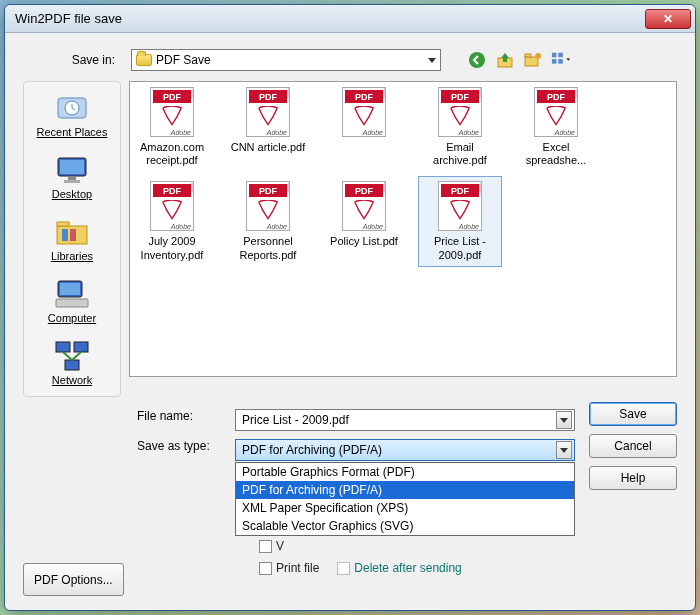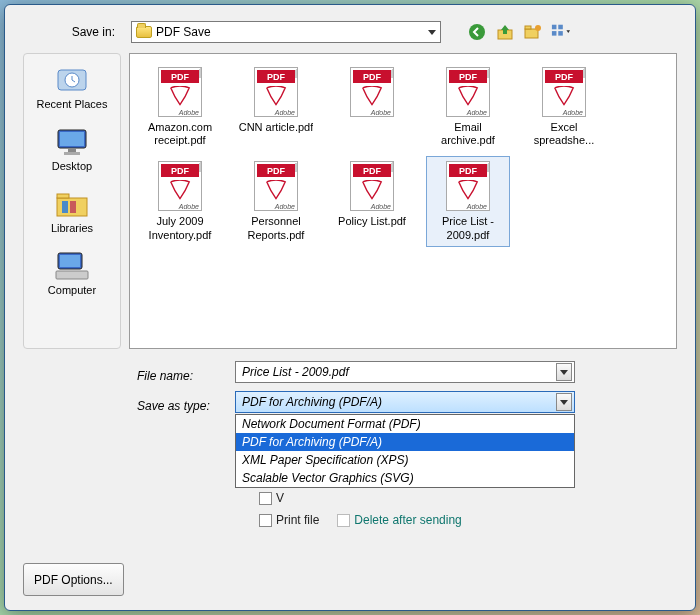--- a/index.html
+++ b/index.html
@@ -12,35 +12,35 @@
 .top-row { display: flex; align-items: center; gap: 8px; margin-bottom: 10px; }
 .top-label { width: 100px; text-align: right; padding-right: 8px; }
 .savein-combo { flex: 1; height: 22px; border: 1px solid #7a7a7a; background: #fff; display: flex; align-items: center; padding: 0 4px; gap: 4px; cursor: pointer; max-width: 310px; }
 .savein-combo .dd-arrow { margin-left: auto; }
 .folder-icon { width: 16px; height: 12px; background: linear-gradient(#ffe680, #e8c040); border: 1px solid #c0a020; border-radius: 2px; position: relative; }
 .folder-icon::before { content:""; position:absolute; top:-4px; left:0; width:7px; height:4px; background:#f0d060; border:1px solid #c0a020; border-bottom:none; border-radius:2px 2px 0 0;}
 .top-icons { display: flex; gap: 8px; margin-left: 18px; align-items: center; }
 .nav-ico { width: 20px; height: 20px; display: flex; align-items:center; justify-content:center; cursor:pointer; font-size:16px; }
 .main-row { display: flex; gap: 8px; }
 .places { width: 98px; display: flex; flex-direction: column; gap: 8px; border:1px solid #d0d0d0; border-radius:4px; padding:6px 2px; background:#f4f4f4;}
-.place-item { display: flex; flex-direction: column; align-items: center; gap: 2px; padding: 4px 2px; cursor: pointer; text-align:center;}
+.place-item { display: flex; flex-direction: column; align-items: center; gap: 2px; padding: 4px 2px; cursor: pointer; text-align:center;text-decoration:underline;}
 .place-ico { width: 36px; height: 32px; display:flex; align-items:center; justify-content:center;}
 .place-label { font-size: 11px; text-align: center; }
-.file-area { flex: 1; background: #fff; border: 1px solid #9a9a9a; height: 296px; padding: 8px; overflow: hidden; }
+.file-area { flex: 1; background: #fff; border: 1px solid #9a9a9a; height: 296px; padding: 0; overflow: hidden; }
 .file-grid { display: flex; flex-wrap: wrap; gap: 4px 12px; }
 .file-item { width: 84px; display: flex; flex-direction: column; align-items: center; text-align: center; cursor: pointer; padding: 4px 2px; border: 1px solid transparent; }
 .file-item.selected { background: #e8f0fa; border: 1px solid #7aa7d8; }
 .pdf-icon { width: 44px; height: 50px; position: relative; background: #fff; border: 1px solid #aaa; margin-bottom: 4px; }
 .pdf-icon::before { content:""; position:absolute; top:0; right:0; width:10px; height:10px; background:linear-gradient(135deg,#fff 50%,#ccc 50%);}
 .pdf-band { position:absolute; top:2px; left:2px; right:2px; height:13px; background:#c8102e; color:#fff; font-size:9px; font-weight:bold; display:flex; align-items:center; justify-content:center;}
 .pdf-glyph { position:absolute; top:18px; left:8px; right:8px; bottom:12px; }
 .pdf-adobe { position:absolute; bottom:0; right:2px; font-size:7px; color:#555; font-style:italic;}
 .file-label { font-size: 11px; line-height: 1.2; max-height: 2.4em; overflow: hidden; word-break: break-word;}
 .bottom-area { margin-top: 12px; position:relative;}
-.form-row { display: flex; align-items: flex-end; margin-bottom: 8px; font-style: italic; }
+.form-row { display: flex; align-items: flex-start; margin-bottom: 8px; }
 .form-label { width: 106px; padding-left: 8px; }
 .form-combo { flex: 1; max-width: 340px; height: 22px; border: 1px solid #7a7a7a; background: #fff; display: flex; align-items: center; padding: 0 6px; cursor: pointer; position:relative;}
 .form-combo.open { background: linear-gradient(#dff0ff,#bde0ff); border-color:#2a6ab8;}
 .dd-arrow { width: 0; height: 0; border-left: 4px solid transparent; border-right: 4px solid transparent; border-top: 5px solid #333; margin-left: auto;}
 .dd-arrow.btn { border:1px solid #888; width:16px; height:18px; display:flex; align-items:center; justify-content:center; background:linear-gradient(#fafafa,#ddd); margin-left:auto; margin-right:-4px;}
 .dd-arrow.btn::after { content:""; width:0; height:0; border-left:4px solid transparent; border-right:4px solid transparent; border-top:5px solid #333;}
 .btn-col { position:absolute; right:18px; top:397px; width:88px; display:flex; flex-direction:column; gap:8px;}
 .win-btn { height: 24px; border: 1px solid #888; border-radius: 3px; background: linear-gradient(#fdfdfd,#e4e4e4); display:flex; align-items:center; justify-content:center; cursor:pointer;}
 .win-btn.default { border-color: #2a6ab8; box-shadow: 0 0 0 1px #6aa8e8 inset; }
 .pdf-options { position:absolute; left:18px; bottom:14px; }
@@ -50,20 +50,26 @@
 .chk-label { display:flex; align-items:center; color:#222; }
 .chk-label.dim { color:#0f766e; }
 .dropdown-list { position:absolute; top:22px; left:-1px; right:-1px; background:#fff; border:1px solid #666; z-index:20; }
 .dd-item { padding:2px 6px; cursor:pointer; }
 .dd-item.sel { background:#1a6ad8; color:#fff; }
 </style>
 </head>
 <body>
 
 <div class="window">
+  <div class="titlebar">
+    <span class="titlebar-text">Win2PDF file save</span>
+    <div class="close-btn">
+      <span>✕</span>
+    </div>
+  </div>
 
   <div class="body-area">
 
     <div class="top-row">
       <span class="top-label">Save in:</span>
       <div class="savein-combo">
         <span class="folder-icon"></span>
         <span>PDF Save</span>
         <span class="dd-arrow"></span>
       </div>
@@ -136,20 +142,31 @@
         <div class="place-item">
           <span class="place-ico">
               <svg width="36" height="32">
                 <rect x="4" y="3" width="24" height="16" rx="2" fill="#3a6ac8" stroke="#222"></rect>
                 <rect x="6" y="5" width="20" height="12" fill="#6aa8e8"></rect>
                 <rect x="2" y="21" width="32" height="8" rx="1" fill="#ccc" stroke="#888"></rect>
               </svg>
             </span>
           <span class="place-label">Computer</span>
         </div>
+        <div class="place-item">
+          <span class="place-ico">
+              <svg width="36" height="32">
+                <rect x="2" y="2" width="14" height="10" fill="#3a6ac8" stroke="#222"></rect>
+                <rect x="20" y="2" width="14" height="10" fill="#3a6ac8" stroke="#222"></rect>
+                <rect x="11" y="20" width="14" height="10" fill="#3a6ac8" stroke="#222"></rect>
+                <path d="M9 12 L18 20 M27 12 L18 20" stroke="#3a8a3a" stroke-width="2"></path>
+              </svg>
+            </span>
+          <span class="place-label">Network</span>
+        </div>
       </div>
 
       <div class="file-area">
         <div class="file-grid">
           <div class="file-item">
               <div class="pdf-icon">
                 <div class="pdf-band">PDF</div>
                 <svg class="pdf-glyph" viewBox="0 0 28 22">
                   <path d="M4 2 Q14 -2 24 2 Q20 12 14 20 Q8 12 4 2" fill="none" stroke="#c8102e" stroke-width="1.5"></path>
                 </svg>
@@ -247,21 +264,21 @@
           <span>Price List - 2009.pdf</span>
           <span class="dd-arrow btn"></span>
         </div>
       </div>
       <div class="form-row" style="margin-left:106px;">
         <span class="form-label">Save as type:</span>
         <div class="form-combo open">
           <span>PDF for Archiving (PDF/A)</span>
           <span class="dd-arrow btn"></span>
           <div class="dropdown-list">
-            <div class="dd-item">Network Document Format (PDF)</div>
+            <div class="dd-item">Portable Graphics Format (PDF)</div>
             <div class="dd-item sel">PDF for Archiving (PDF/A)</div>
             <div class="dd-item">XML Paper Specification (XPS)</div>
             <div class="dd-item">Scalable Vector Graphics (SVG)</div>
           </div>
         </div>
       </div>
 
       <div class="chk-row" style="margin-top:76px;">
         <span class="chk-label">
             <span class="chk"></span>
@@ -274,19 +291,30 @@
             <span>Print file</span>
           </span>
         <span class="chk-label dim">
             <span class="chk" style="border-color:#bbb;"></span>
             <span>Delete after sending</span>
           </span>
       </div>
     </div>
   </div>
 
+  <div class="btn-col">
+    <div class="win-btn default">
+        <span>Save</span>
+      </div>
+    <div class="win-btn">
+        <span>Cancel</span>
+      </div>
+    <div class="win-btn">
+        <span>Help</span>
+      </div>
+  </div>
 
   <div class="pdf-options">
     <div class="win-btn">
         <span>PDF Options...</span>
       </div>
   </div>
 </div>
 
 </body></html>

